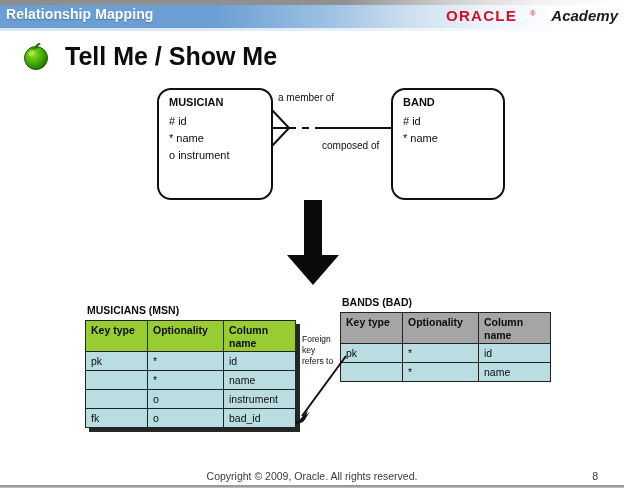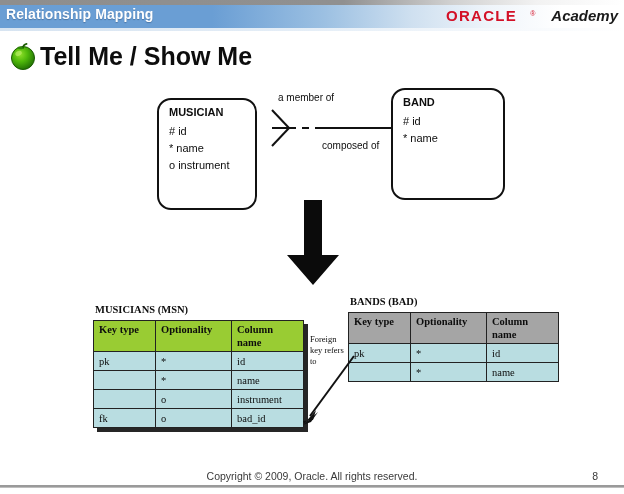--- a/index.html
+++ b/index.html
@@ -83,24 +83,24 @@
   #academy-word {
     font-size: 15px;
     font-weight: bold;
     color: #1a1a1a;
     font-style: italic;
   }
 
   
   #heading {
     position: absolute;
-    left: 8px; top: 41px;
+    left: 21px; top: 41px;
     display: flex;
     align-items: center;
-    gap: 2px;
+    gap: 14px;
   }
   #apple-icon {
     width: 30px; height: 30px;
     position: relative;
     flex: none;
   }
   #heading-text {
     font-size: 25px;
     font-weight: bold;
     color: #0d0d0d;
@@ -114,21 +114,21 @@
     left: 0; top: 84px;
     width: 624px; height: 120px;
   }
   .entity-box {
     position: absolute;
     border: 2px solid #111111;
     border-radius: 14px;
     background: #ffffff;
     box-sizing: border-box;
   }
-  #entity-musician { left: 157px; top: 14px; width: 100px; height: 112px; }
+  #entity-musician { left: 157px; top: 4px; width: 116px; height: 112px; }
   #entity-band     { left: 391px; top: 4px; width: 114px; height: 112px; padding-left: 40px; }
   .entity-name {
     position: absolute;
     left: 10px; top: 6px;
     font-size: 11px;
     font-weight: bold;
     color: #0d0d0d;
     white-space: nowrap;
   }
   .entity-attrs {
@@ -158,22 +158,22 @@
   
   #big-arrow {
     position: absolute;
     left: 285px; top: 200px;
     width: 56px; height: 86px;
   }
 
   
   #tables-area {
     position: absolute;
-    left: 16px; top: 296px;
-    width: 571px; height: 160px; font-family: Liberation Serif, serif;
+    left: 8px; top: 296px;
+    width: 571px; height: 160px;
   }
   .tbl-caption {
     position: absolute;
     font-size: 10.5px;
     font-weight: bold;
     color: #0d0d0d;
     white-space: nowrap;
   }
   #cap-musicians { left: 79px; top: 8px; }
   #cap-bands     { left: 334px; top: 0px; }

